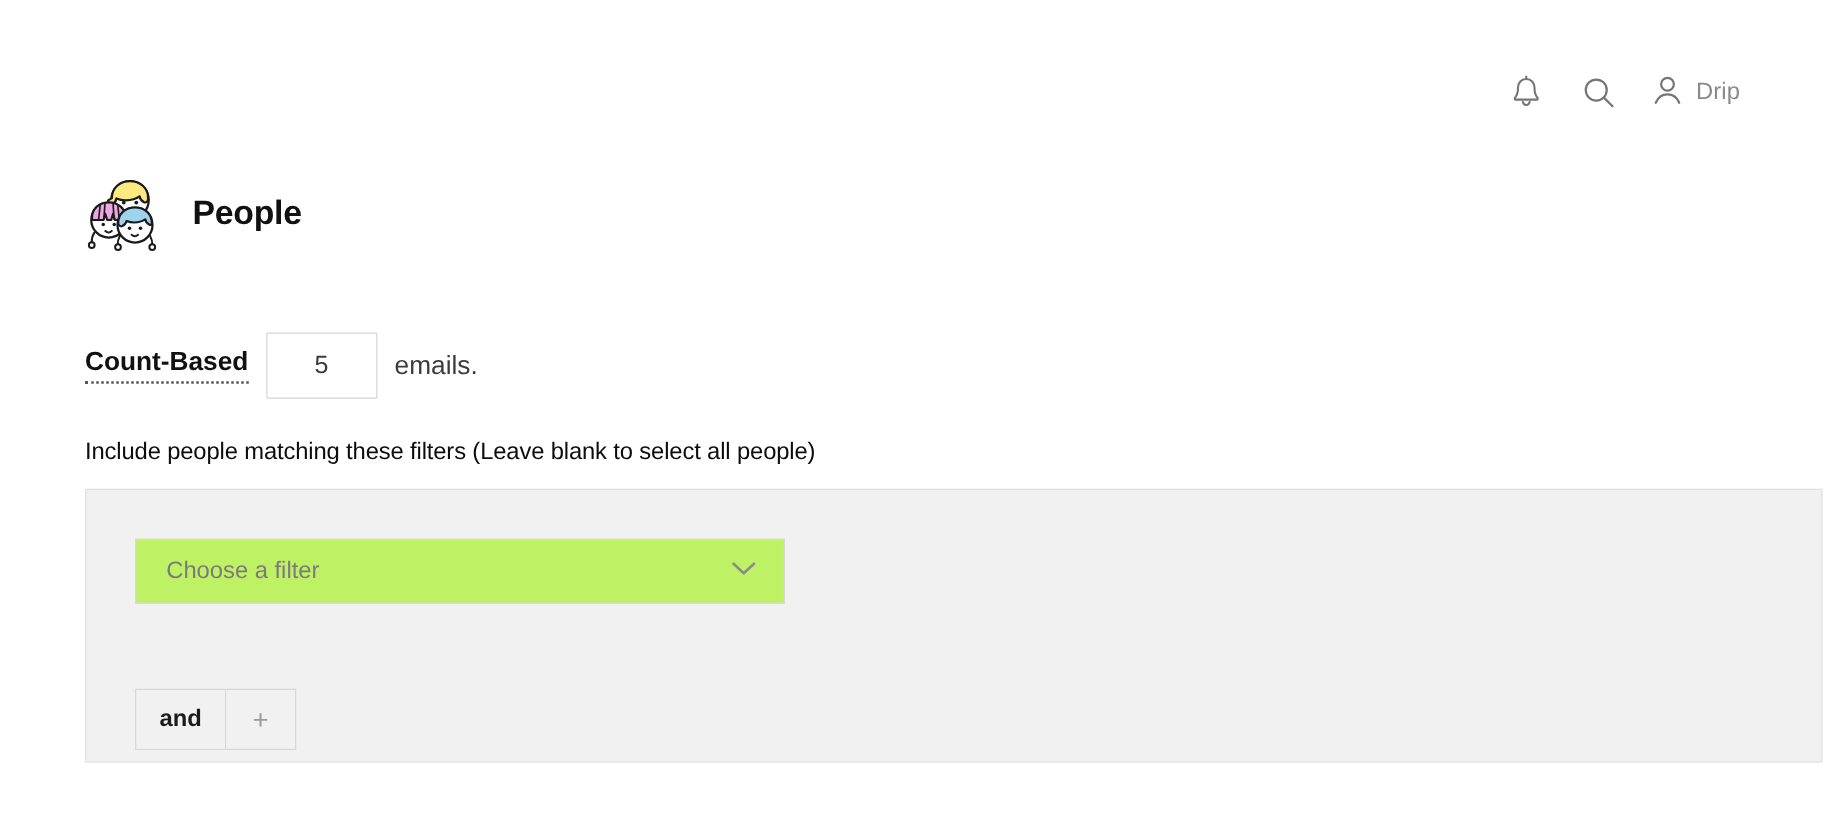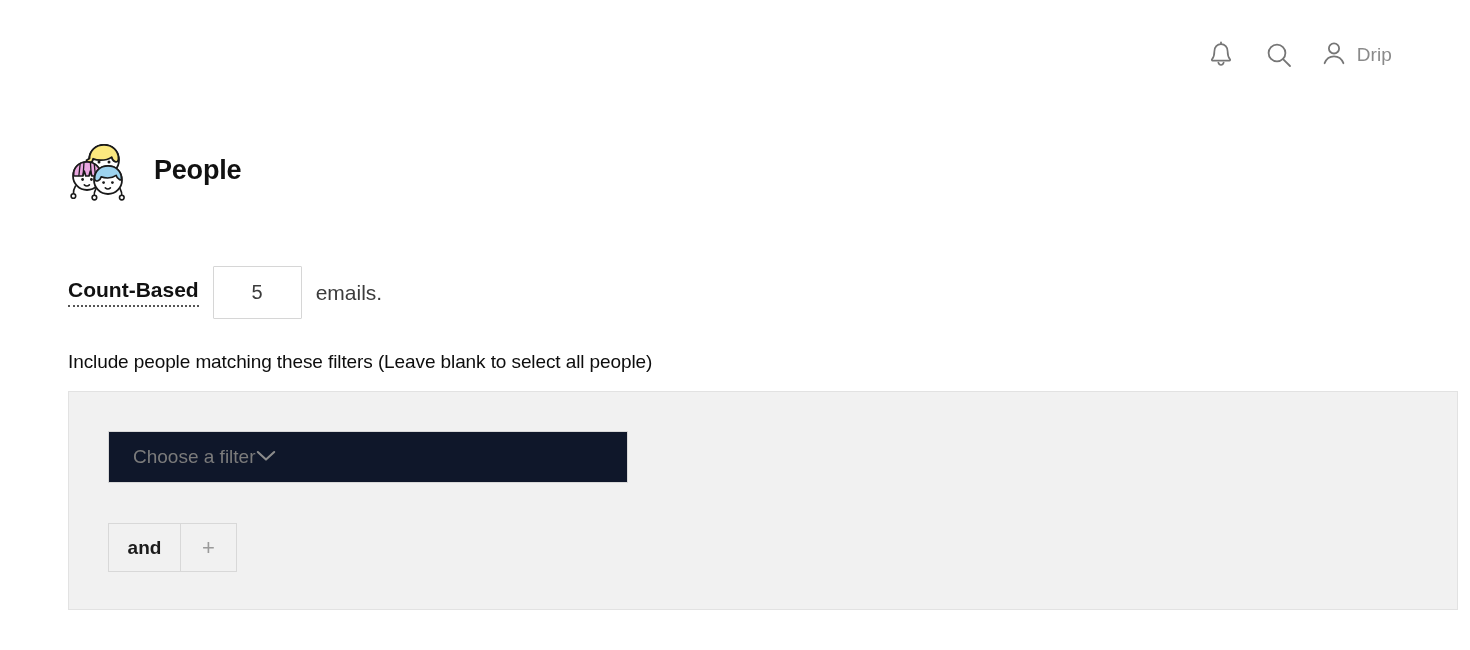--- a/index.html
+++ b/index.html
@@ -16,21 +16,21 @@
     overflow: hidden;
     position: relative;
   }
 
   
   .topbar {
     position: absolute;
     top: 0; left: 0; right: 0;
     height: 110px;
     display: flex;
-    align-items: flex-start;
+    align-items: center;
     justify-content: flex-end;
     padding: 38px 78px 0 0;
   }
   .topbar-actions {
     display: flex;
     align-items: center;
     gap: 24px;
   }
   .icon-btn {
     display: flex;
@@ -128,25 +128,25 @@
     height: 219px;
     background: #f1f1f1;
     border: 1px solid #e2e2e2;
   }
   .filter-select {
     position: absolute;
     top: 39px;
     left: 39px;
     width: 520px;
     height: 52px;
-    background: #0f172a;
+    background: #bef264;
     border: 1px solid #d8d8d8;
     display: flex;
     align-items: center;
-    justify-content: flex-start;
+    justify-content: space-between;
     padding: 0 22px 0 24px;
     cursor: pointer;
   }
   .filter-select-text {
     font-size: 19px;
     color: #7b7b7b;
   }
   .chev { display: block; }
 
   .btn-group {
@@ -157,20 +157,21 @@
   }
   .btn-and, .btn-add {
     height: 49px;
     border: 1px solid #d8d8d8;
     background: #f1f1f1;
     display: flex;
     align-items: center;
     justify-content: center;
     font-family: "Liberation Sans", sans-serif;
     cursor: pointer;
+    margin-top: 28px;
   }
   .btn-and {
     width: 73px;
     font-size: 19px;
     font-weight: 700;
     color: #1b1b1b;
   }
   .btn-add {
     width: 56px;
     border-left: none;

